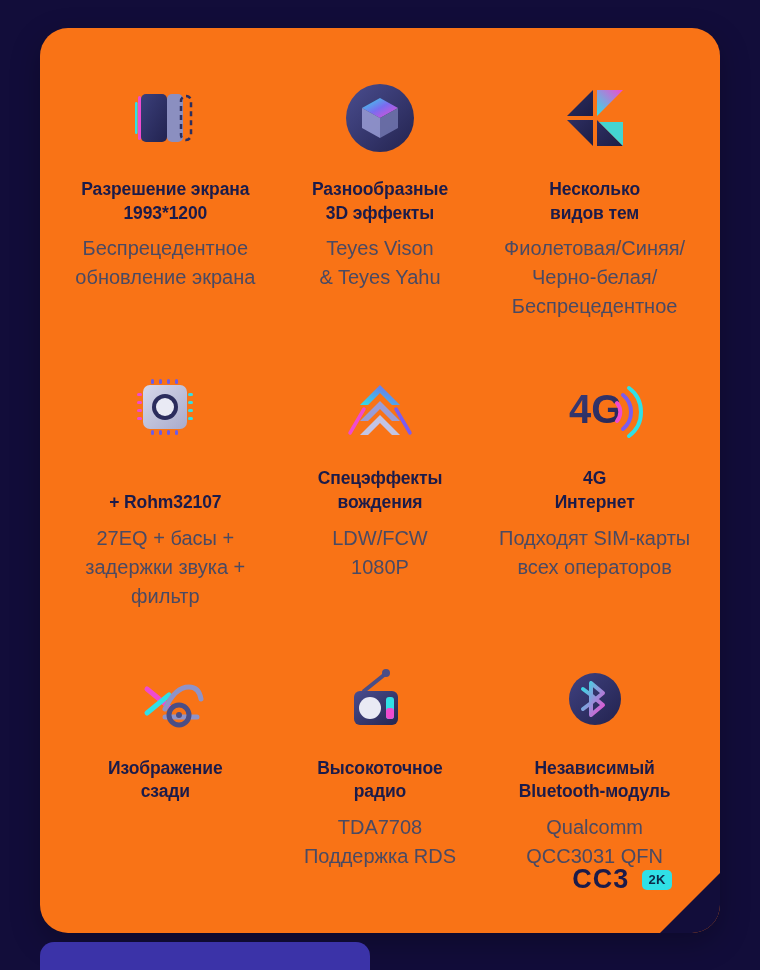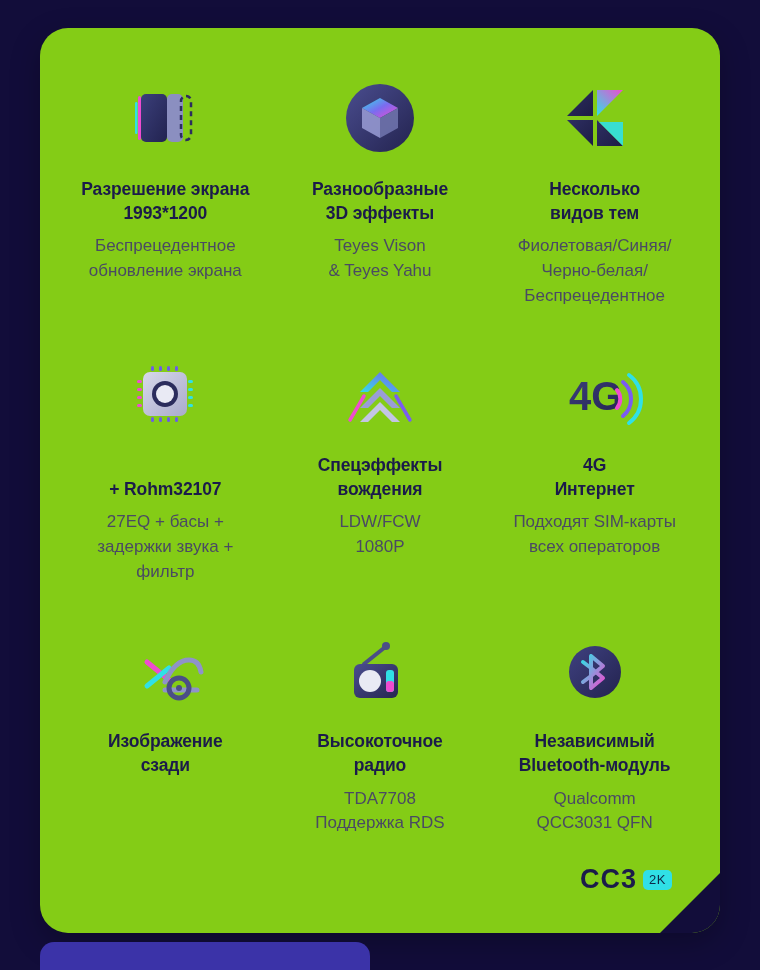--- a/index.html
+++ b/index.html
@@ -18,21 +18,21 @@
     position: absolute;
     inset: 0;
     background: #120d3a;
   }
   .card {
     position: absolute;
     left: 40px;
     top: 28px;
     width: 680px;
     height: 905px;
-    background: #84cc16;
+    background: #f97316;
     border-radius: 28px;
     box-shadow: 0 10px 30px rgba(0,0,0,0.25);
   }
   .card::after {
     content: "";
     position: absolute;
     right: 0;
     bottom: 0;
     width: 0;
     height: 0;
@@ -67,42 +67,42 @@
   .title {
     color: #1b1b4a;
     font-size: 17.5px;
     font-weight: bold;
     line-height: 1.35;
     margin-bottom: 9px;
     letter-spacing: -0.1px;
   }
   .desc {
     color: #4a4a63;
-    font-size: 17px;
+    font-size: 20px;
     line-height: 1.45;
   }
   .brand {
     position: absolute;
     right: 48px;
     bottom: 38px;
     display: flex;
     align-items: center;
-    gap: 6px;
+    gap: 13px;
   }
   .brand-text {
     font-size: 27px;
     font-weight: bold;
     color: #1b1b4a;
     letter-spacing: 1px;
   }
   .brand-badge {
     background: #30e0e6;
     color: #0d2a49;
     font-size: 13px;
-    font-weight: normal;
+    font-weight: bold;
     border-radius: 5px;
     padding: 2px 6px 3px 6px;
     letter-spacing: 0.5px;
   }
   .bottom-strip {
     position: absolute;
     left: 40px;
     bottom: 0;
     width: 330px;
     height: 28px;

